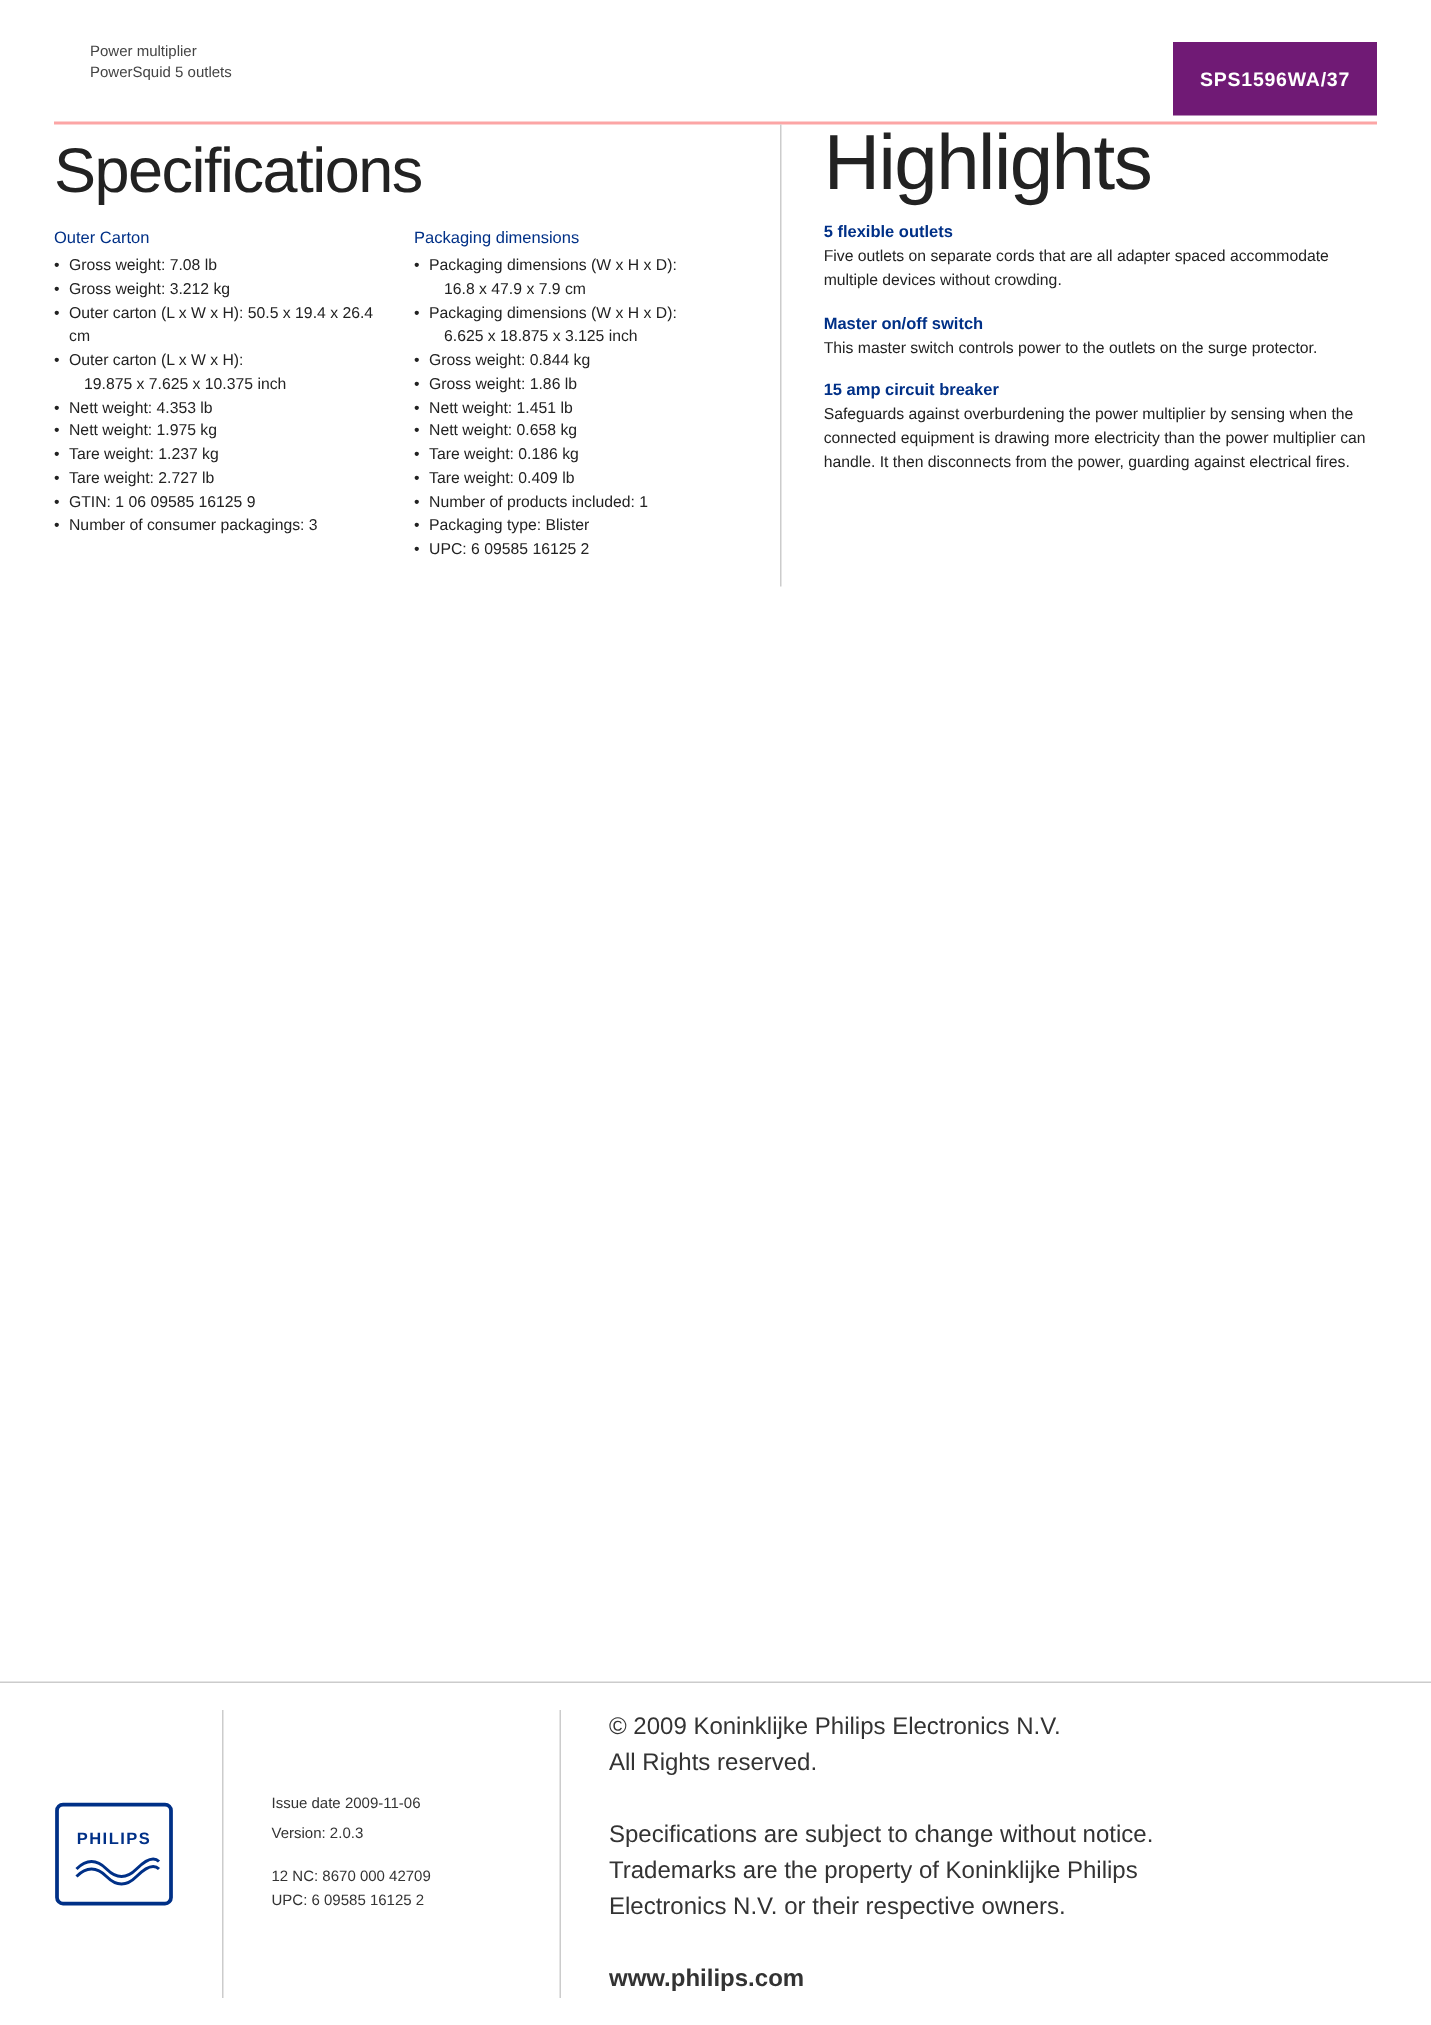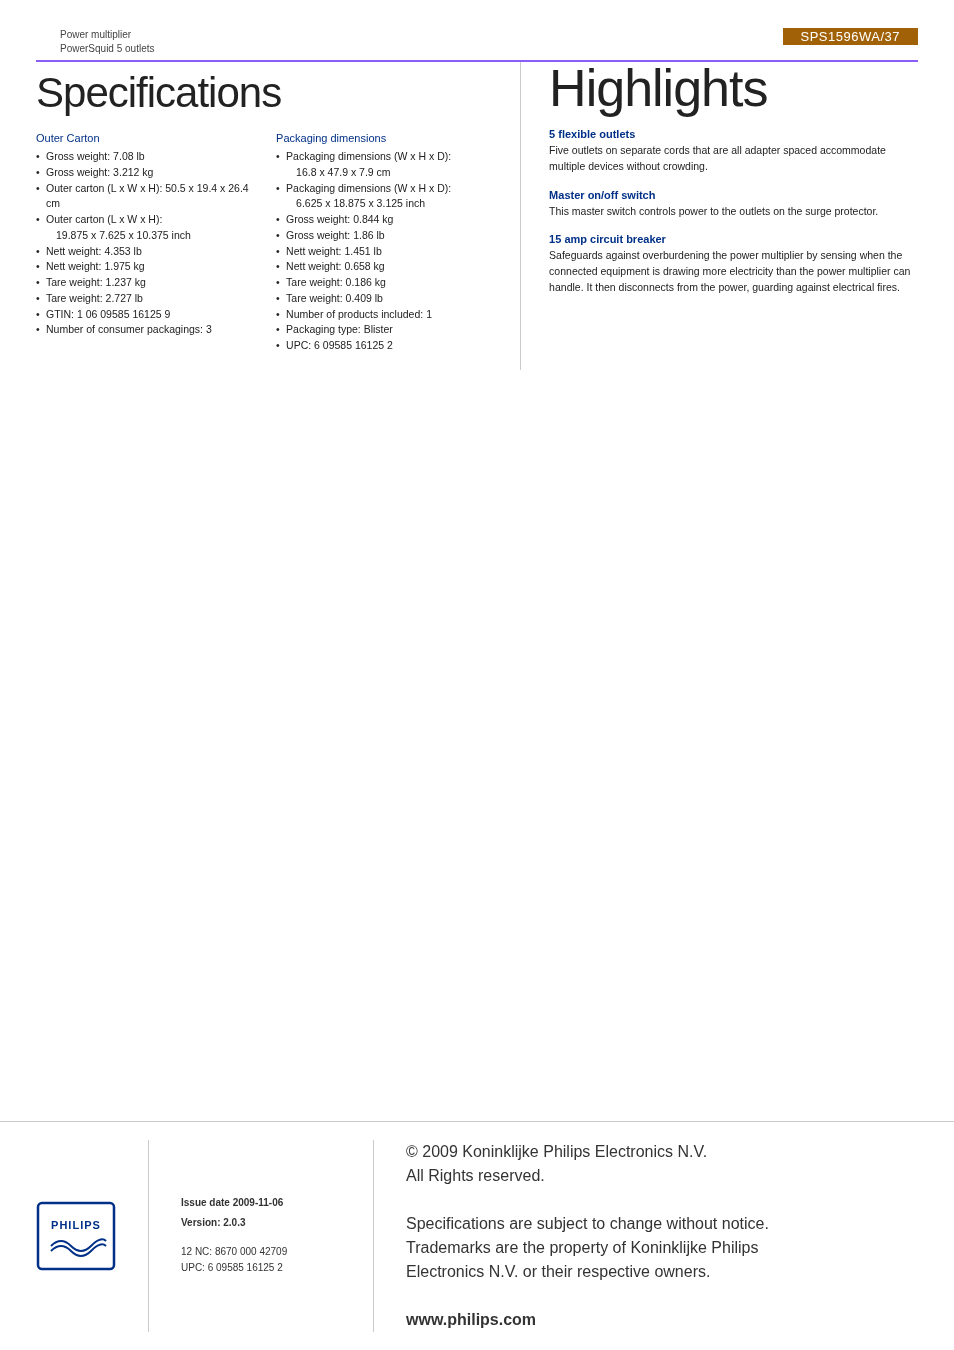--- a/index.html
+++ b/index.html
@@ -29,35 +29,34 @@
       margin-left: 24px;
     }
 
     .product-info {
       font-size: 10px;
       color: #444;
       line-height: 1.4;
     }
 
     .model-badge {
-      background: #a16207;
+      background: #701a75;
       color: #fff;
       font-size: 13px;
-      font-weight: normal;
-      padding: 1px 18px;
+      font-weight: bold;
+      padding: 17px 18px;
       letter-spacing: 0.5px;
     }
 
     
     .main-columns {
       display: flex;
       gap: 0;
-      border-top: 2px solid #8b5cf6;
+      border-top: 2px solid #fca5a5;
       padding-top: 0;
-      justify-content: flex-end;
     }
 
     
     .left-col {
       width: 55%;
       padding-right: 24px;
       border-right: 1px solid #ccc;
       padding-top: 10px;
     }
 
@@ -173,21 +172,20 @@
       display: flex;
       flex-direction: column;
       gap: 6px;
       min-width: 140px;
     }
 
     .footer-meta-item {
       font-size: 10px;
       color: #333;
       line-height: 1.4;
-      font-weight: bold;
     }
 
     .footer-codes {
       font-size: 10px;
       color: #333;
       line-height: 1.6;
       min-width: 160px;
     }
 
     .footer-legal {

